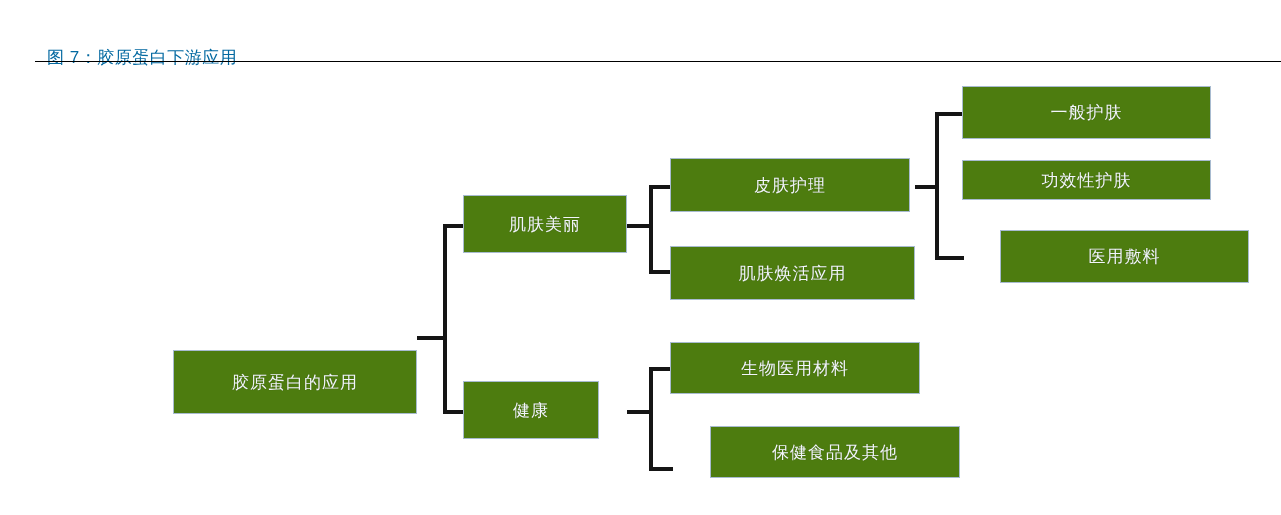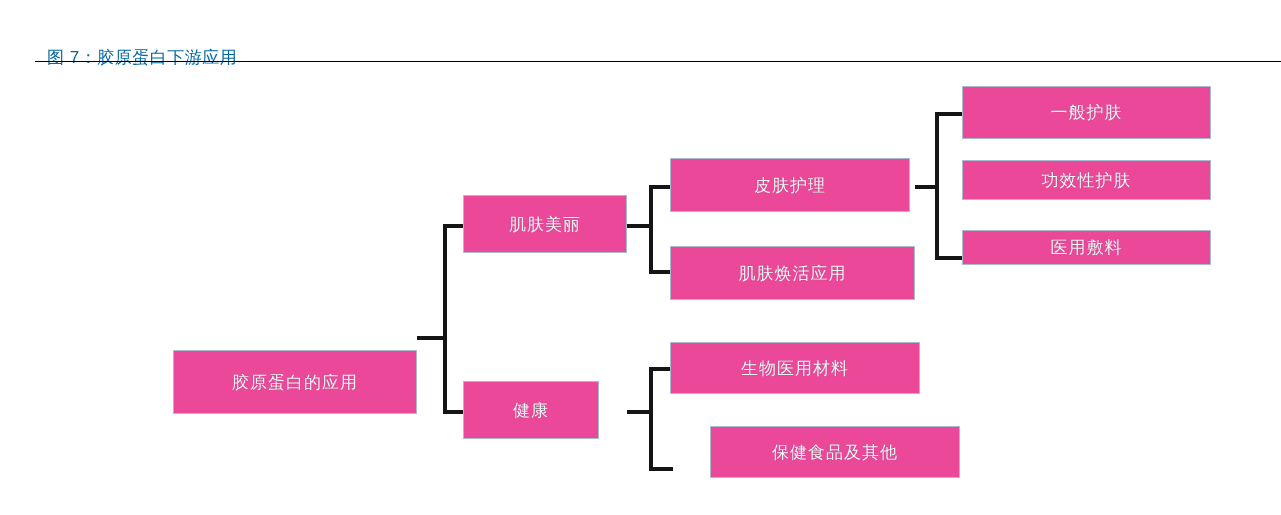--- a/index.html
+++ b/index.html
@@ -41,21 +41,21 @@
   .diagram {
     position: absolute;
     left: 0;
     top: 70px;
     width: 1281px;
     height: 445px;
   }
   .node {
     position: absolute;
     box-sizing: border-box;
-    background: #ec4899;
+    background: #4d7c0f;
     border: 1px solid #A8BBD0;
     color: #F2F6FA;
     display: flex;
     align-items: center;
     justify-content: center;
     font-size: 17px;
     letter-spacing: 1px;
     text-shadow: 0 0 1px rgba(0,0,0,0.35);
     user-select: none;
   }
@@ -102,16 +102,16 @@
     <div class="node" style="left:463px; top:125px; width:164px; height:58px;">肌肤美丽</div>
     <div class="node" style="left:463px; top:311px; width:136px; height:58px;">健康</div>
 
     <div class="node" style="left:670px; top:88px; width:240px; height:54px;">皮肤护理</div>
     <div class="node" style="left:670px; top:176px; width:245px; height:54px;">肌肤焕活应用</div>
     <div class="node" style="left:670px; top:272px; width:250px; height:52px;">生物医用材料</div>
     <div class="node" style="left:670px; top:356px; width:250px; height:52px;margin-left:40px;">保健食品及其他</div>
 
     <div class="node" style="left:962px; top:16px; width:249px; height:53px;">一般护肤</div>
     <div class="node" style="left:962px; top:90px; width:249px; height:40px;">功效性护肤</div>
-    <div class="node" style="left:962px; top:160px; width:249px; height:35px;">医用敷料</div>
+    <div class="node" style="left:1000px; top:160px; width:249px; height:53px;">医用敷料</div>
 
   </div>
 </div>
 
 </body></html>

